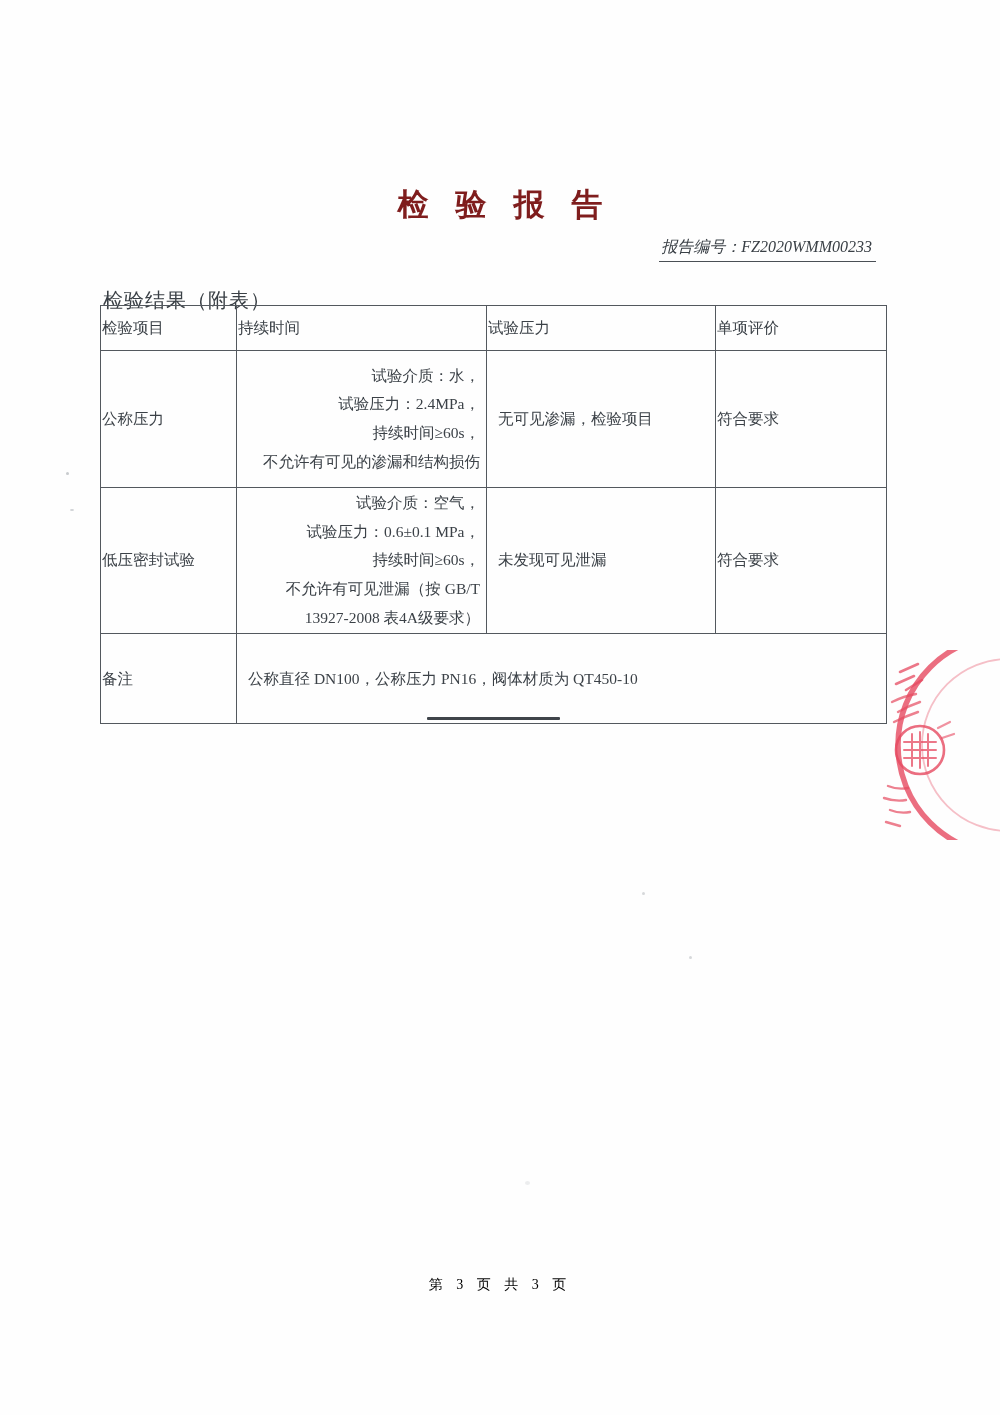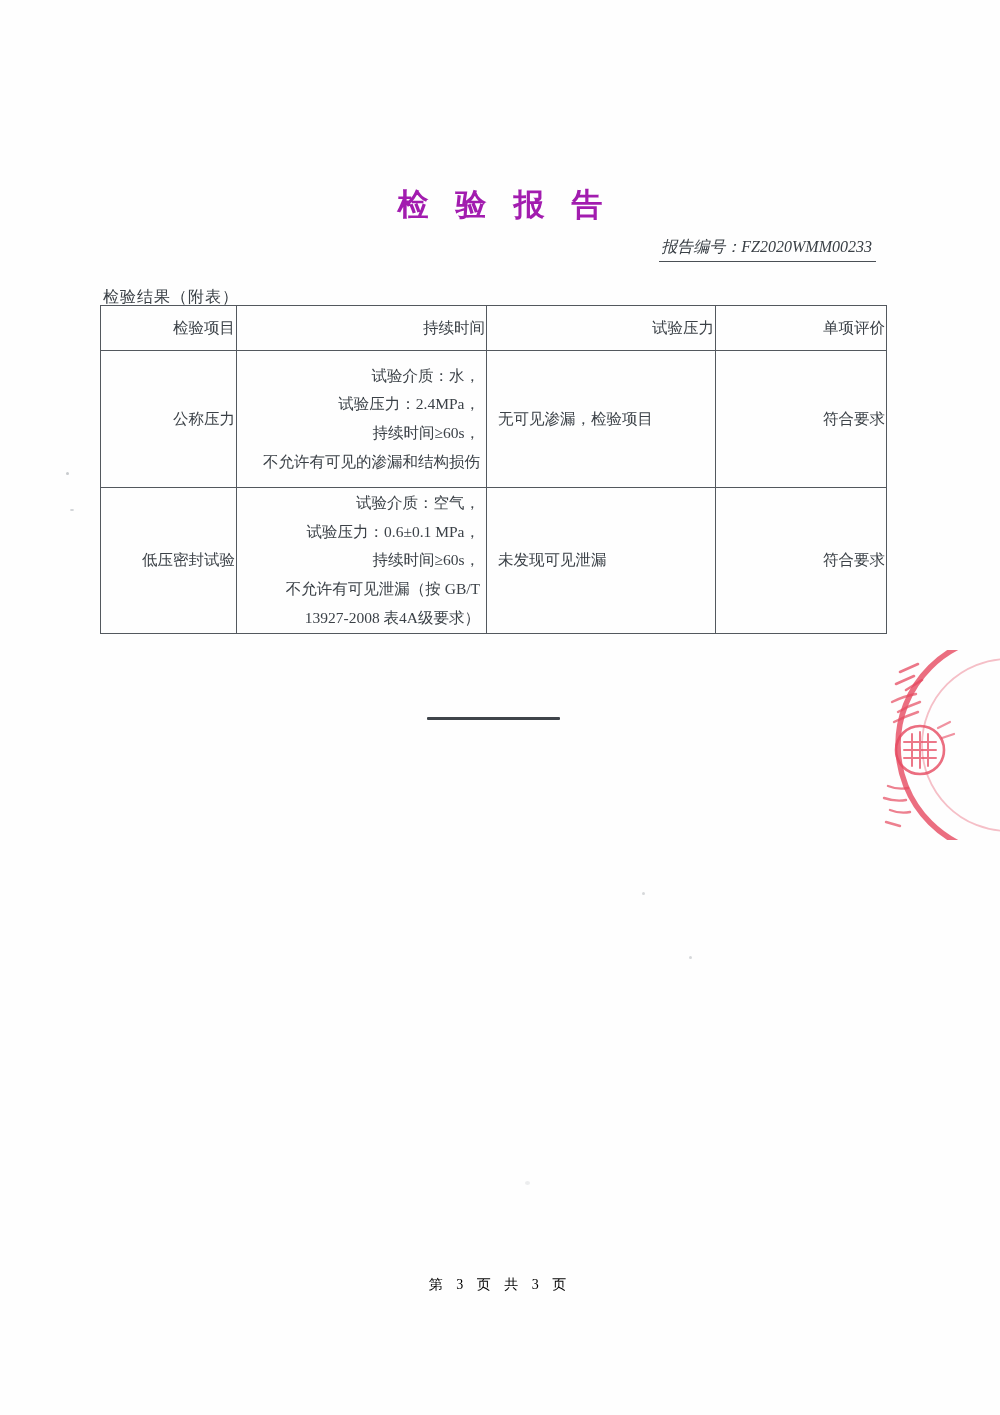--- a/index.html
+++ b/index.html
@@ -9,33 +9,33 @@
     font-family:"Liberation Serif","DejaVu Serif",serif;
     color:#3a4046;
     position:relative;
     overflow:hidden;
   }
   .page{position:absolute;inset:0;background:#fefefe;}
 
   .doc-title{
     position:absolute;top:184px;left:0;width:100%;
     text-align:center;
-    font-size:31px;font-weight:bold;color:#a21caf;
+    font-size:31px;font-weight:bold;color:#7f1d1d;
     letter-spacing:27px;text-indent:27px;
   }
   .report-no-line{
     position:absolute;top:237px;right:124px;
     font-size:16px;color:#3a4046;
     border-bottom:1.5px solid #4a4f55;
     padding:0 4px 3px 2px;
     font-style:italic;
   }
   .table-caption{
     position:absolute;top:287px;left:103px;
-    font-size:16px;color:#3a4046;letter-spacing:1px;
+    font-size:20px;color:#3a4046;letter-spacing:1px;
   }
 
   table.result-table{
     position:absolute;top:305px;left:100px;
     width:786px;border-collapse:collapse;table-layout:fixed;
     font-size:15.5px;color:#3b4147;
   }
   .result-table td,.result-table th{
     border:1.8px solid #53585e;
     font-weight:normal;
@@ -43,21 +43,21 @@
     line-height:1.85;
   }
   .col-item{width:136px;}
   .col-req{width:250px;}
   .col-res{width:229px;}
   .col-eval{width:171px;}
   .row-header{height:45px;}
   .row-shell{height:137px;}
   .row-seal{height:123px;}
   .row-remark{height:90px;}
-  .cell-center{text-align:right;}
+  .cell-center{text-align:left;}
   .cell-left{text-align:left;padding-left:11px;padding-right:6px;}
   .pre-lines{white-space:pre-line;text-align:right;}
 
   .divider-line{
     position:absolute;top:717px;left:427px;
     width:133px;height:3px;background:#3f444a;border-radius:1px;
   }
 
   .stamp{
     position:absolute;top:650px;left:866px;
@@ -116,20 +116,24 @@
       <tr class="row-seal">
         <td class="cell-center">低压密封试验</td>
         <td class="cell-left pre-lines">试验介质：空气，
 试验压力：0.6±0.1 MPa，
 持续时间≥60s，
 不允许有可见泄漏（按 GB/T
 13927-2008 表4A级要求）</td>
         <td class="cell-left">未发现可见泄漏</td>
         <td class="cell-center">符合要求</td>
       </tr>
+      <tr class="row-remark">
+        <td class="cell-center">备注</td>
+        <td class="cell-left" colspan="3">公称直径 DN100，公称压力 PN16，阀体材质为 QT450-10</td>
+      </tr>
     </tbody>
   </table>
 
   <div class="divider-line"></div>
 
   <svg class="stamp" viewBox="0 0 134 190" aria-hidden="true">
     <g fill="none" stroke="#e64a60" stroke-linecap="round">
       <circle cx="142" cy="95" r="110" stroke-width="5.5" opacity="0.8"></circle>
       <circle cx="142" cy="95" r="86" stroke-width="1.8" opacity="0.35"></circle>
 

